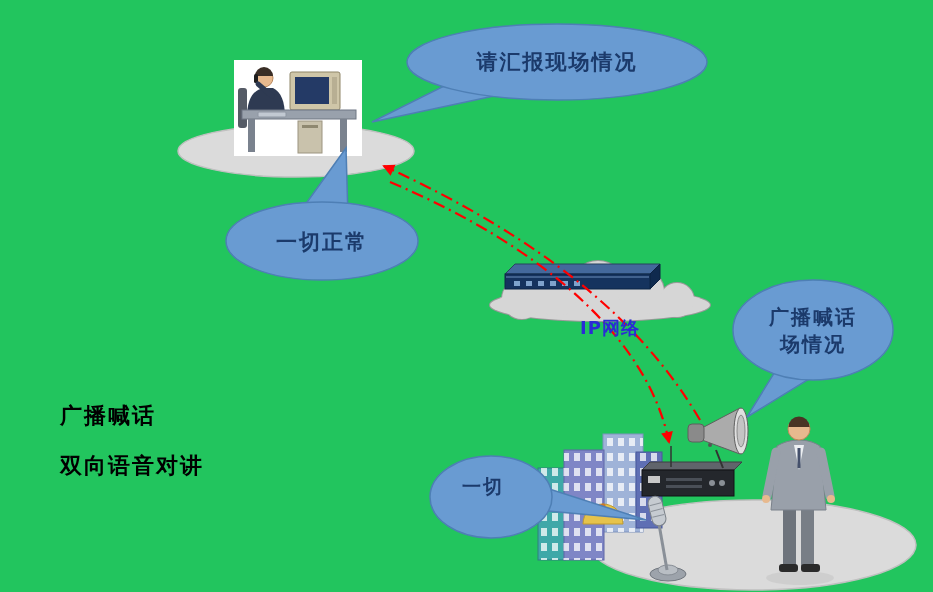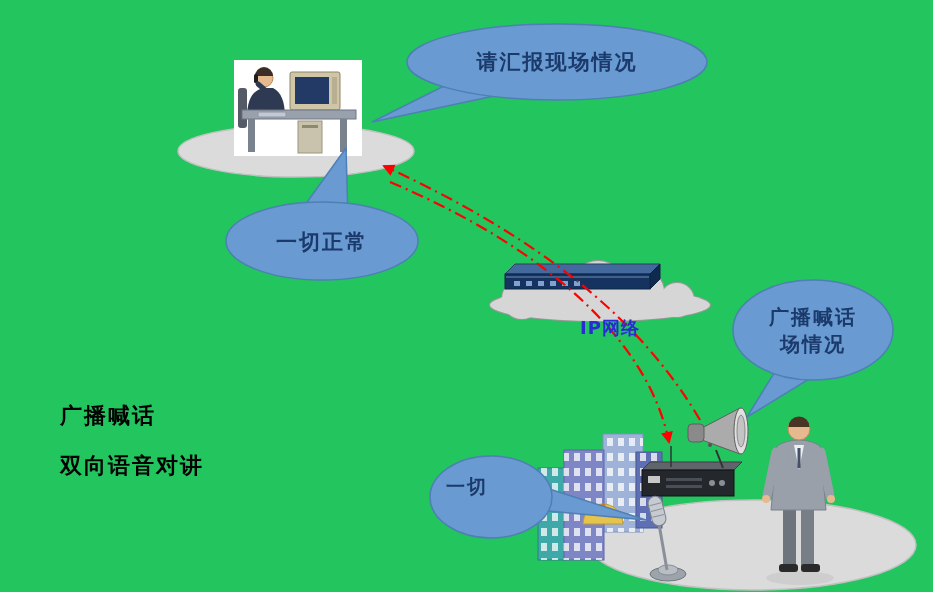--- a/index.html
+++ b/index.html
@@ -8,21 +8,21 @@
     font-family:"DejaVu Sans","Liberation Sans",sans-serif;overflow:hidden;
   }
   svg.art{position:absolute;left:0;top:0;}
   .bubble-text{
     position:absolute;text-align:center;font-weight:bold;
     color:#1B3A6B;letter-spacing:2px;pointer-events:none;
   }
   .t1{left:407px;top:49px;width:300px;font-size:21px;line-height:26px;}
   .t2{left:226px;top:229px;width:192px;font-size:21px;line-height:26px;}
   .t3{left:733px;top:304px;width:160px;font-size:20px;line-height:27px;}
-  .t4{left:406px;top:474px;width:122px;font-size:19px;line-height:24px;}
+  .t4{left:422px;top:474px;width:122px;font-size:19px;line-height:24px;}
   .cloud-label{
     position:absolute;left:552px;top:289px;width:116px;text-align:center;
     font-size:18px;font-weight:bold;color:#2B2BD5;letter-spacing:1px;margin-top:27px;
   }
   .features{position:absolute;left:60px;top:377px;margin-top:28px;}
   .feature{
     font-size:22px;font-weight:bold;color:#000000;letter-spacing:2px;
     line-height:22px;margin-bottom:28px;white-space:nowrap;
   }
 </style>

